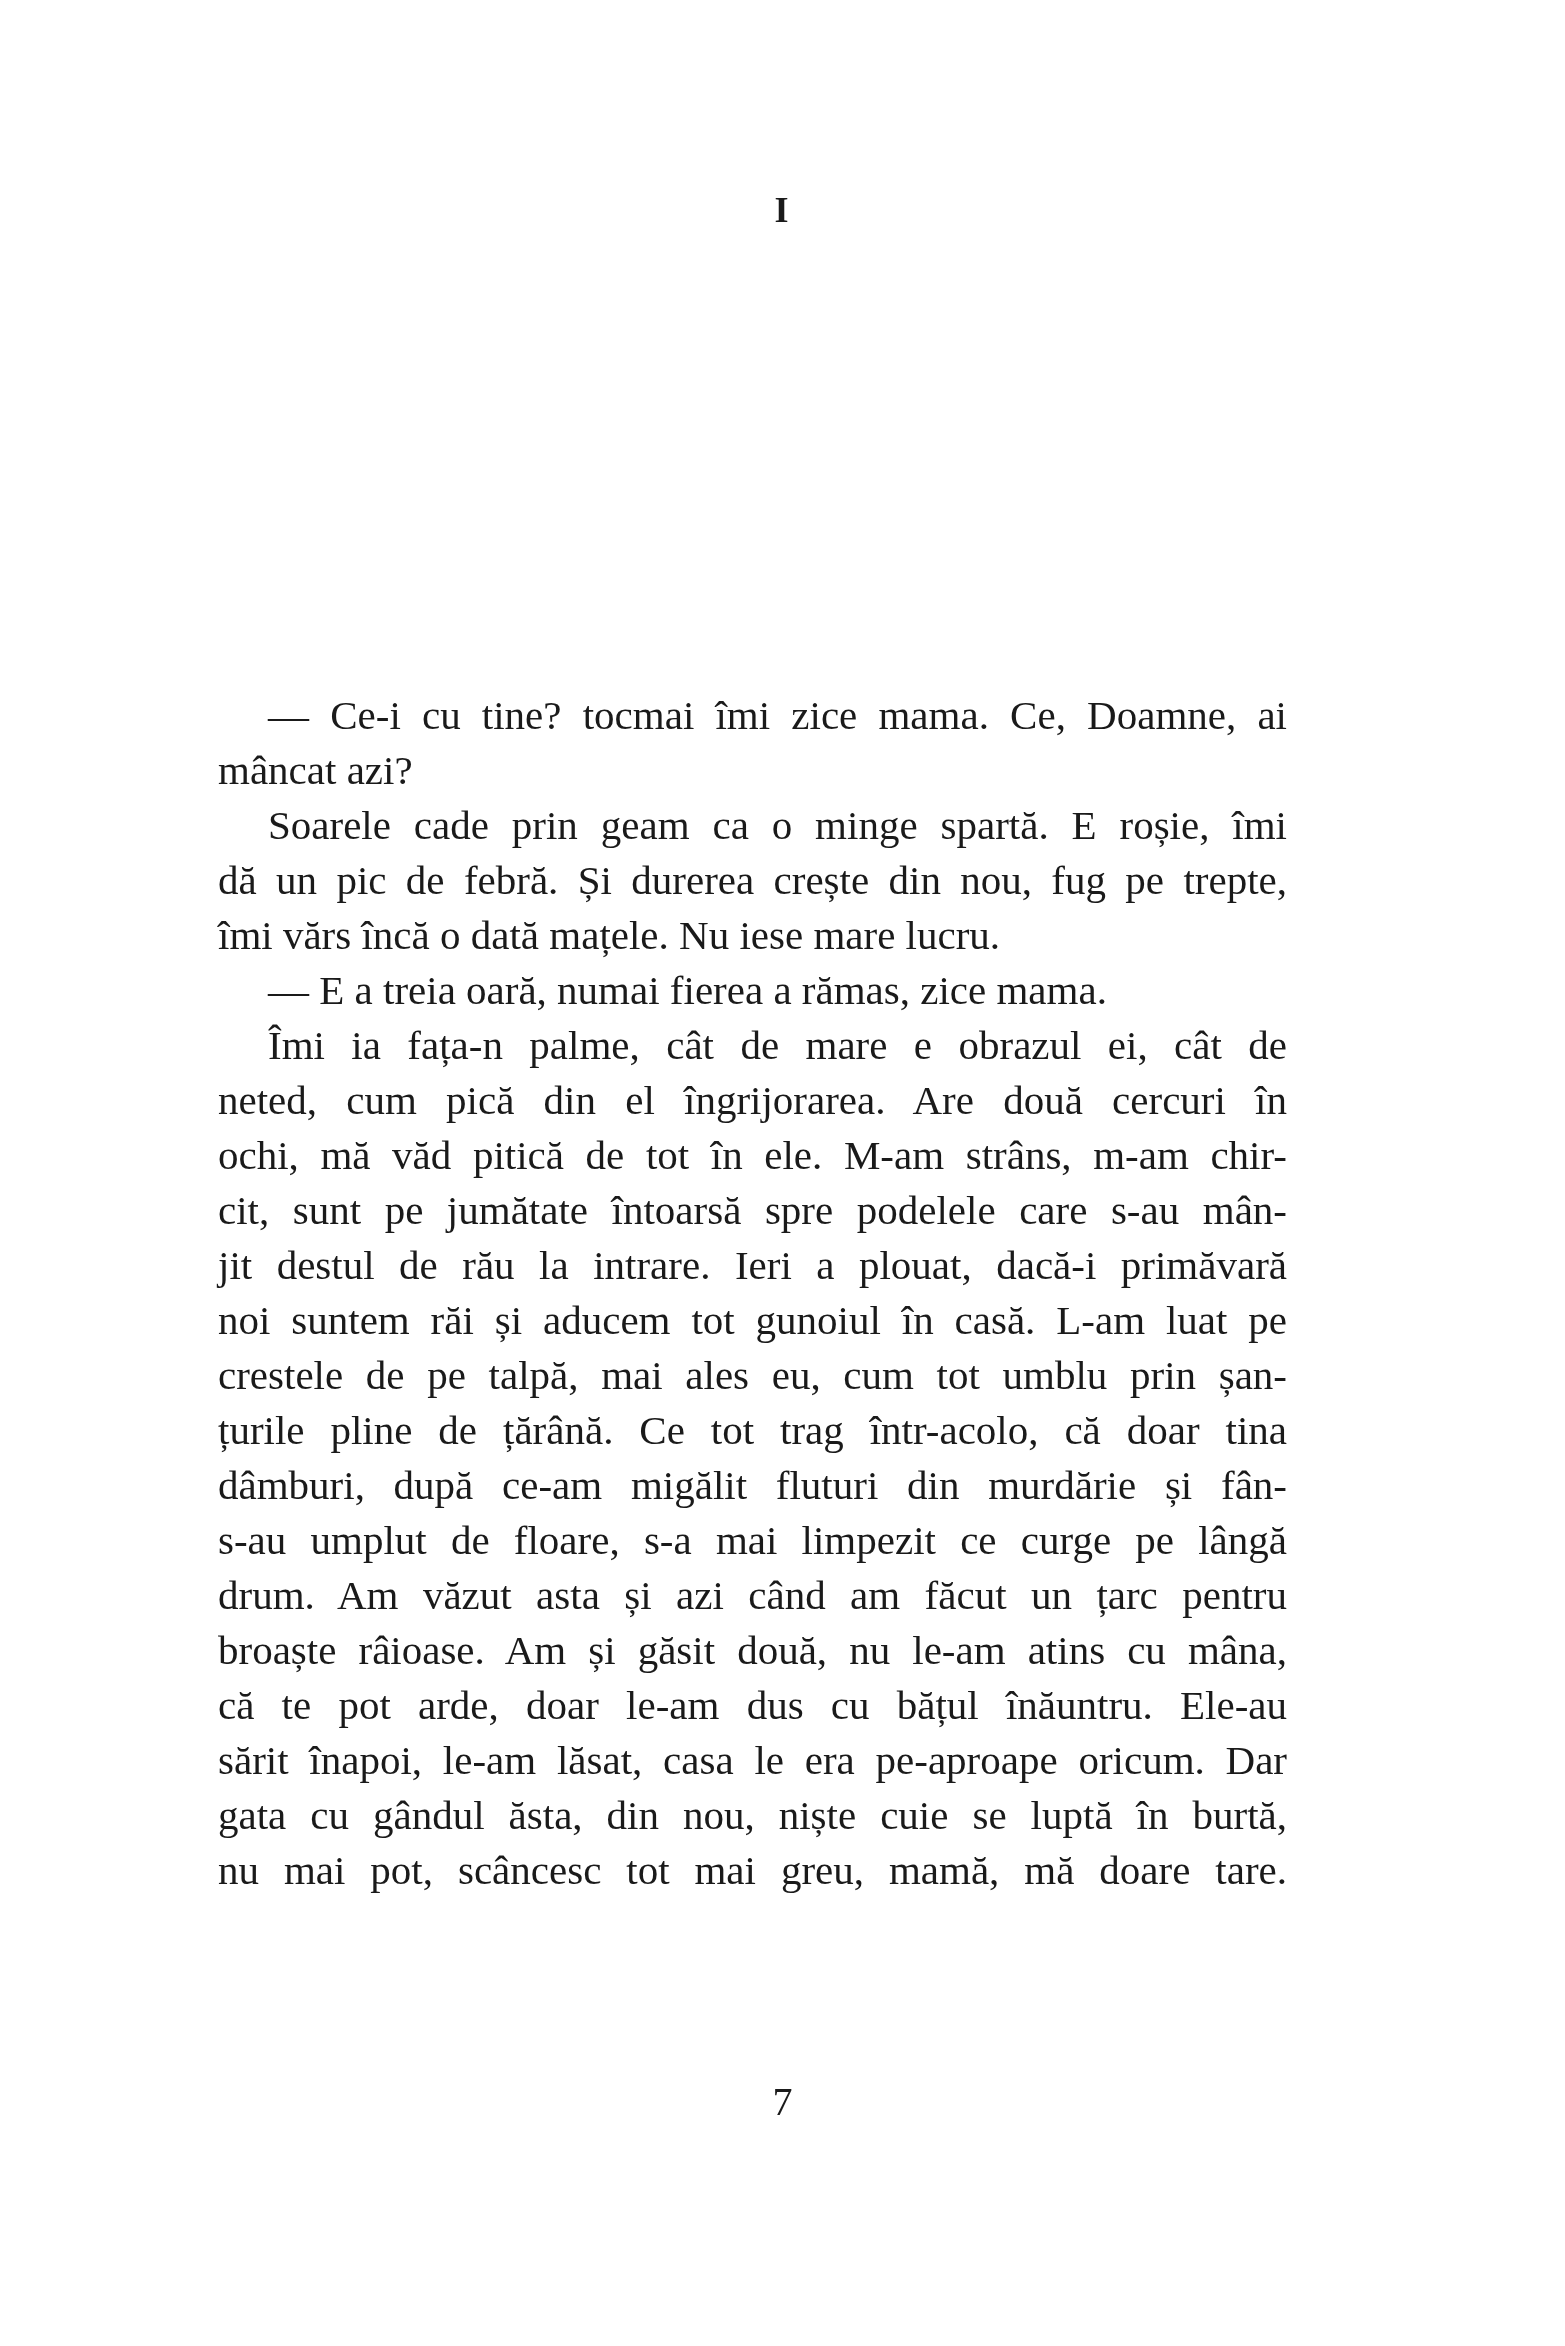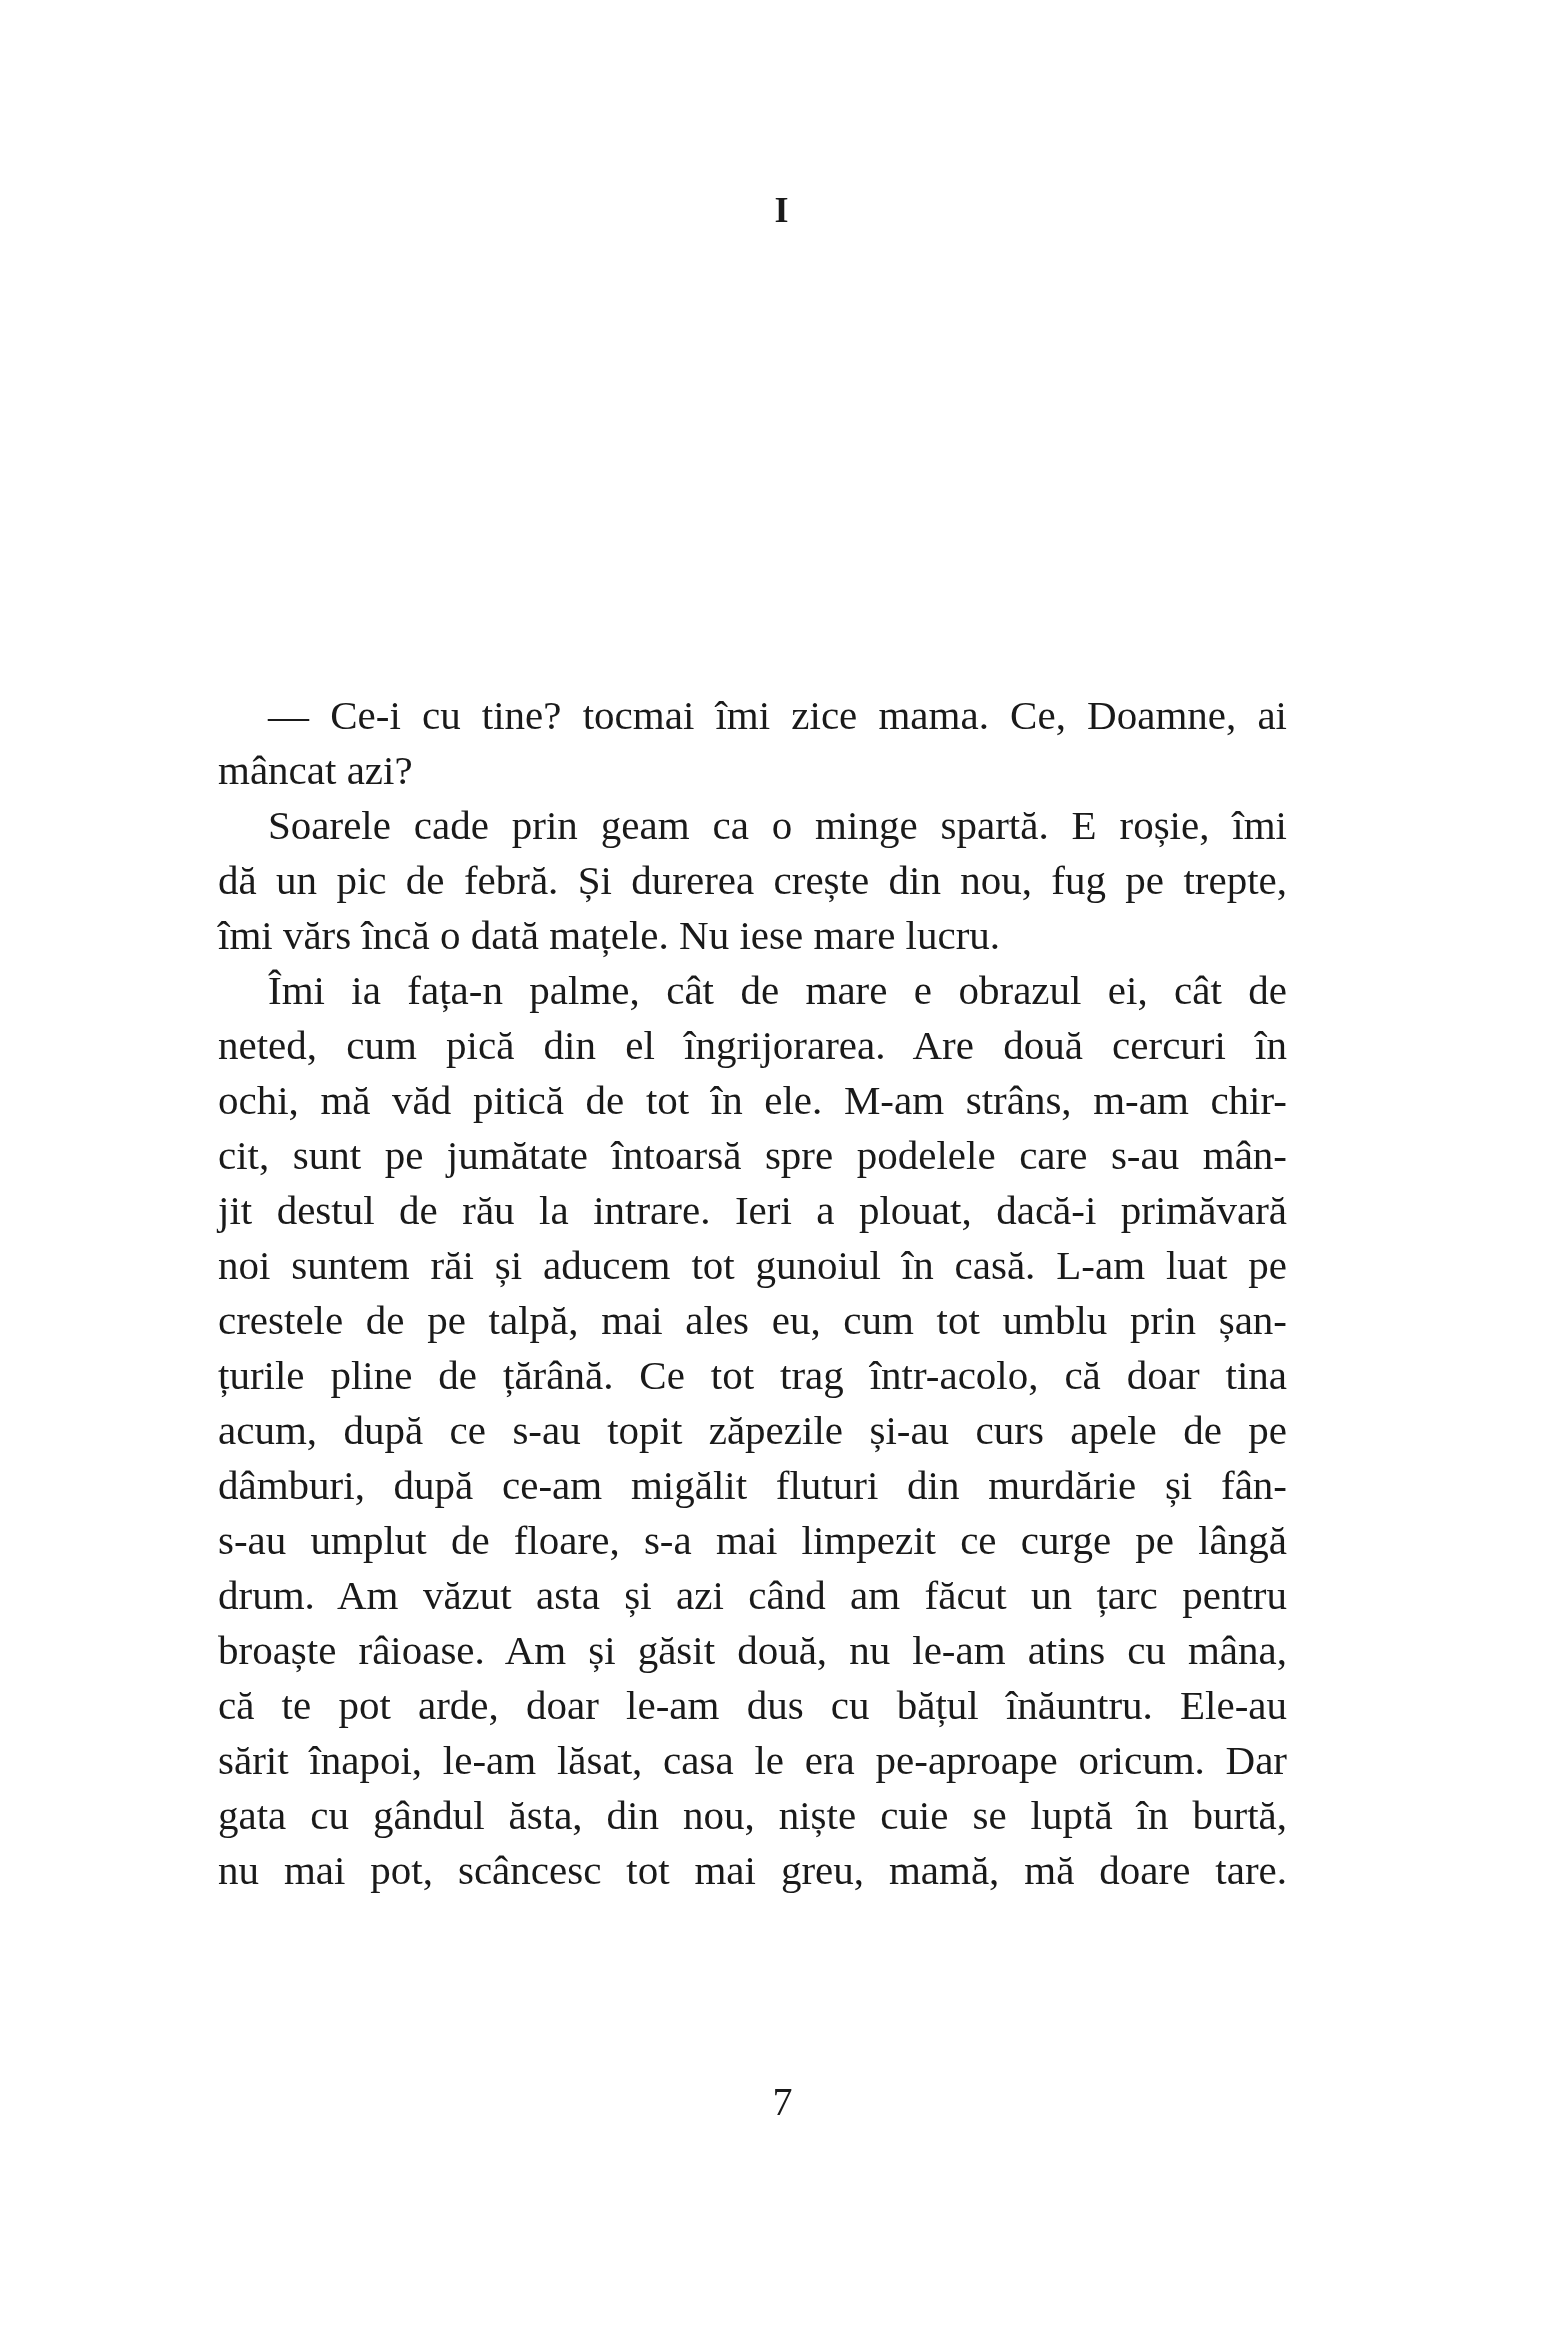--- a/index.html
+++ b/index.html
@@ -30,29 +30,29 @@
 <body>
 
 <div class="page">
   <div class="chapter-num">I</div>
   <div class="body-text" id="body-text">
       <span class="line indent">— Ce-i cu tine? tocmai îmi zice mama. Ce, Doamne, ai</span>
       <span class="line last">mâncat azi?</span>
       <span class="line indent">Soarele cade prin geam ca o minge spartă. E roșie, îmi</span>
       <span class="line">dă un pic de febră. Și durerea crește din nou, fug pe trepte,</span>
       <span class="line last">îmi vărs încă o dată mațele. Nu iese mare lucru.</span>
+      <span class="line indent last">— E a treia oară, numai fierea a rămas, zice mama.</span>
       <span class="line indent">Îmi ia fața-n palme, cât de mare e obrazul ei, cât de</span>
       <span class="line">neted, cum pică din el îngrijorarea. Are două cercuri în</span>
       <span class="line">ochi, mă văd pitică de tot în ele. M-am strâns, m-am chir-</span>
       <span class="line">cit, sunt pe jumătate întoarsă spre podelele care s-au mân-</span>
       <span class="line">jit destul de rău la intrare. Ieri a plouat, dacă-i primăvară</span>
       <span class="line">noi suntem răi și aducem tot gunoiul în casă. L-am luat pe</span>
       <span class="line">crestele de pe talpă, mai ales eu, cum tot umblu prin șan-</span>
       <span class="line">țurile pline de țărână. Ce tot trag într-acolo, că doar tina</span>
-      <span class="line">acum, după ce s-au topit zăpezile și-au curs apele de pe</span>
       <span class="line">dâmburi, după ce-am migălit fluturi din murdărie și fân-</span>
       <span class="line">s-au umplut de floare, s-a mai limpezit ce curge pe lângă</span>
       <span class="line">drum. Am văzut asta și azi când am făcut un țarc pentru</span>
       <span class="line">broaște râioase. Am și găsit două, nu le-am atins cu mâna,</span>
       <span class="line">că te pot arde, doar le-am dus cu bățul înăuntru. Ele-au</span>
       <span class="line">sărit înapoi, le-am lăsat, casa le era pe-aproape oricum. Dar</span>
       <span class="line">gata cu gândul ăsta, din nou, niște cuie se luptă în burtă,</span>
       <span class="line">nu mai pot, scâncesc tot mai greu, mamă, mă doare tare.</span>
     </div>
   <div class="page-number">7</div>

